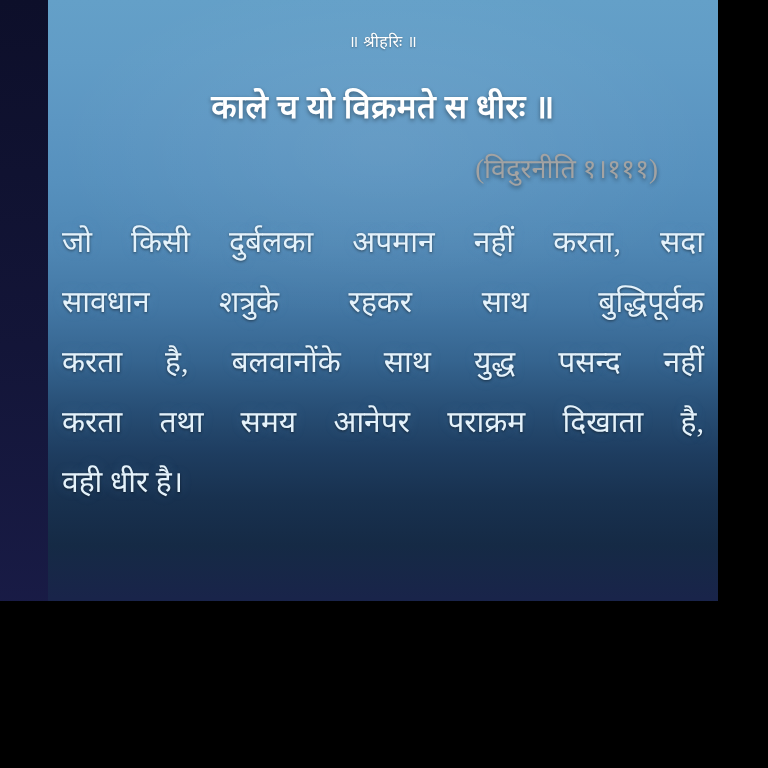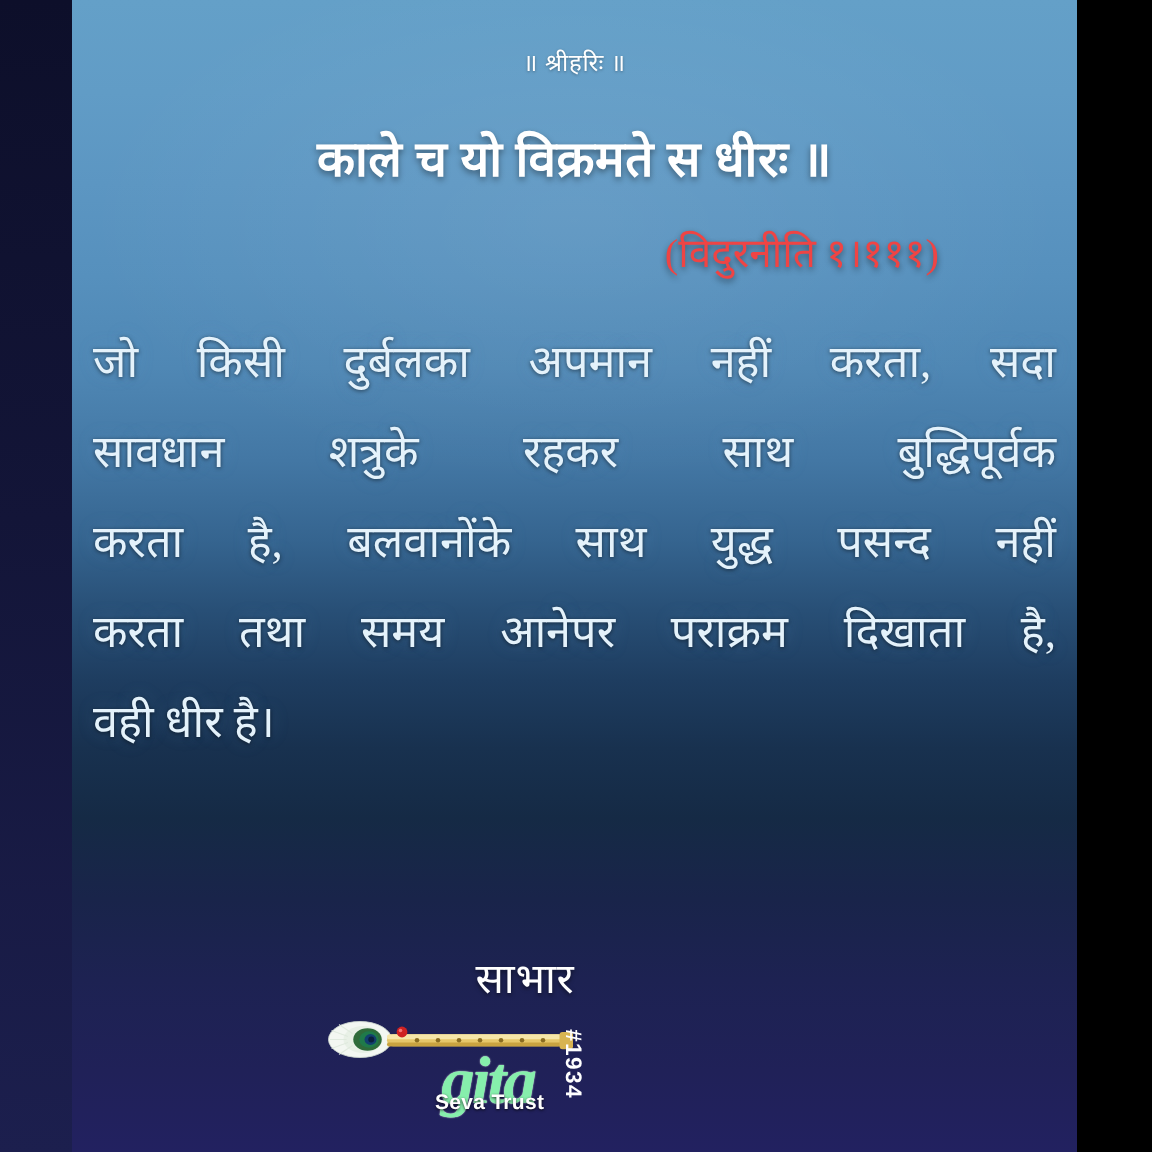--- a/index.html
+++ b/index.html
@@ -7,21 +7,21 @@
 
   html, body {
     width:768px; height:768px;
     background:#000;
     font-family:"Liberation Serif", "DejaVu Serif", serif;
     overflow:hidden;
   }
 
   #card {
     position:relative;
-    width:768px; height:768px;
+    width:768px; height:601px;
     background:#000000;
     overflow:hidden;
   }
 
   
   .edge-left {
     position:absolute; left:0; top:0;
     width:48px; height:768px;
     background:linear-gradient(180deg,#0d0f2a 0%, #131538 45%, #1c1f4e 100%);
     z-index:5;
@@ -103,24 +103,24 @@
     font-weight:700;
     letter-spacing:0.4px;
     text-shadow:0 2px 4px rgba(0,0,0,0.40);
     white-space:nowrap;
   }
 
   
   .citation {
     width:100%;
     text-align:right;
-    padding-right:92px;
+    padding-right:60px;
     margin-top:12px;
     font-size:27px;
-    color:#ef4444;
+    color:#a3a3a3;
     font-weight:500;
     text-shadow:0 2px 4px rgba(0,0,0,0.45);
   }
 
   
   .translation {
     margin-top:26px;
     width:100%;
     padding:0 14px 0 14px;
   }

